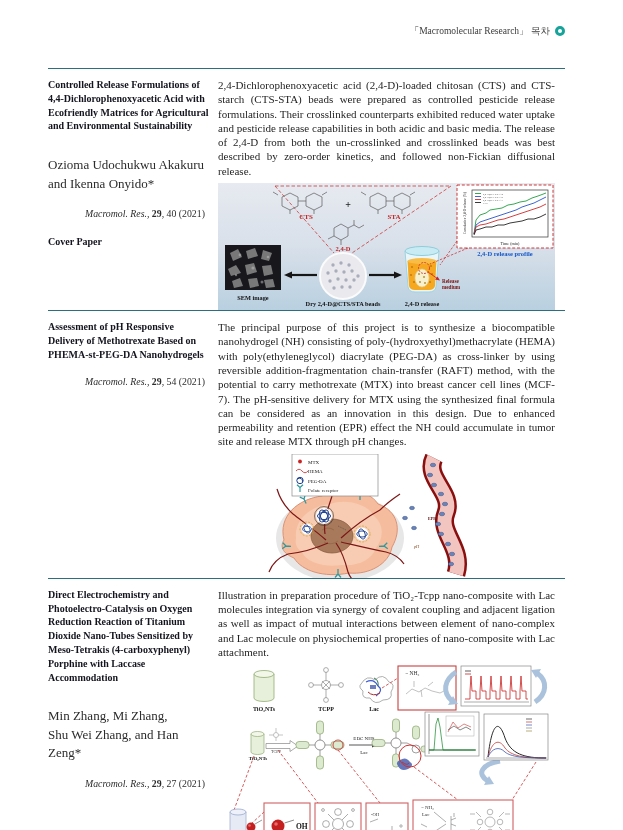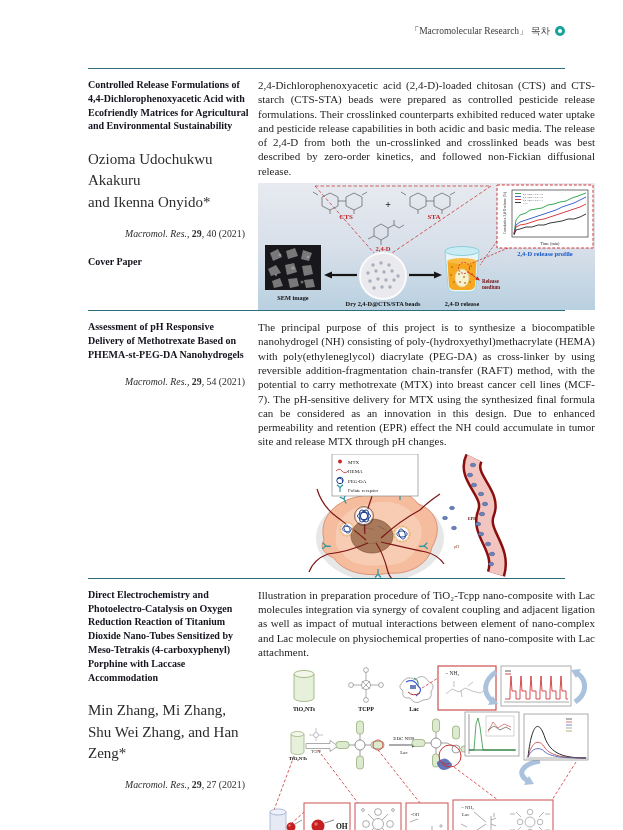--- a/index.html
+++ b/index.html
@@ -1,36 +1,36 @@
 <!DOCTYPE html>
 <html><head>
 <meta charset="utf-8">
 <style>
   * { margin:0; padding:0; box-sizing:border-box; }
   html,body { background:#ffffff; }
   body {
     width:623px; height:830px; position:relative; overflow:hidden;
     font-family:"Liberation Serif","DejaVu Serif",serif; color:#222;
   }
-  .page { position:absolute; inset:0; padding:24px 58px 0 88px; }
+  .page { position:absolute; inset:0; padding:24px 58px 0 48px; }
 
   
   .hdr { display:flex; justify-content:flex-end; align-items:center; gap:5px;
          font-size:9.5px; color:#3a3a3a; height:14px; }
   .toc-dot { width:10px; height:10px; border-radius:50%;
              border:3px solid #17a29a; background:#fff; display:inline-block; }
 
   
   .article { border-top:1.6px solid #2d6e7e; margin-top:0; padding-top:9px;
              display:flex; gap:9px; }
   .article.first { margin-top:30px; }
   .col-left  { width:161px; flex-shrink:0; }
   .col-right { width:337px; flex-shrink:0; }
   .a-title  { font-weight:bold; font-size:10px; line-height:1.38; color:#14141f; letter-spacing:0; }
-  .a-authors{ margin-top:16px; font-size:15px; line-height:1.42; color:#2c2c2c; white-space:pre-line; }
+  .a-authors{ margin-top:23px; font-size:13px; line-height:1.42; color:#2c2c2c; white-space:pre-line; }
   .a-cite   { margin-top:15px; font-size:9.8px; color:#2c2c2c; }
   .a-cite .j  { font-style:italic;margin-left:37px; }
   .a-cite .v  { font-weight:bold; }
   .a-badge  { margin-top:17px; font-weight:bold; font-size:10px; color:#14141f; }
   .a-abs    { font-size:11px; line-height:1.3; text-align:justify; color:#1f1f1f; }
   .figwrap  { margin-top:5px; text-align:center; }
   svg { display:block; }
   .fig-center { margin:0 auto; }
 
   

